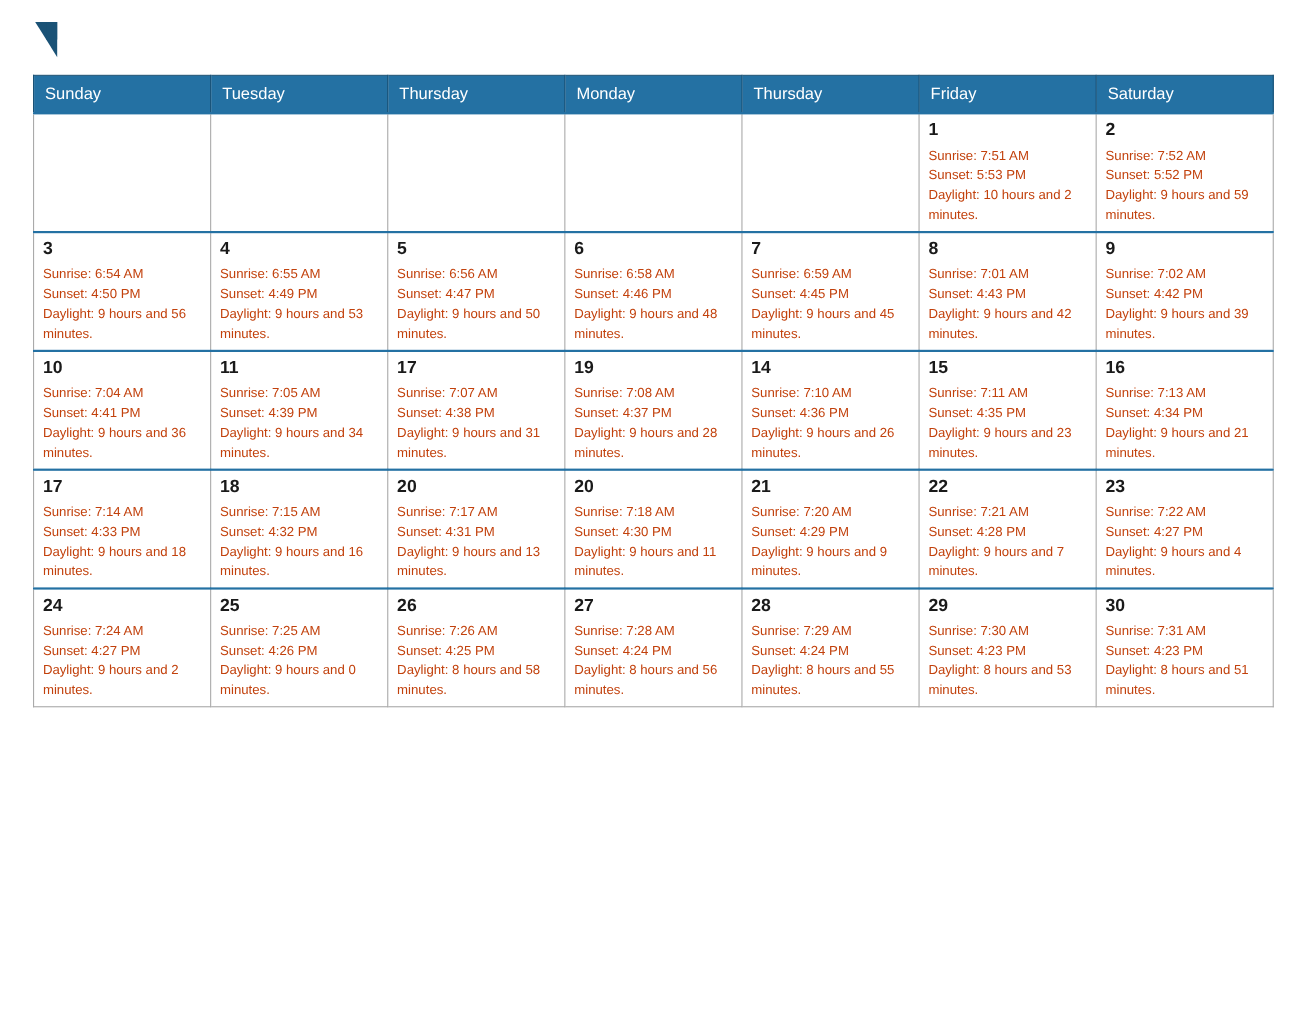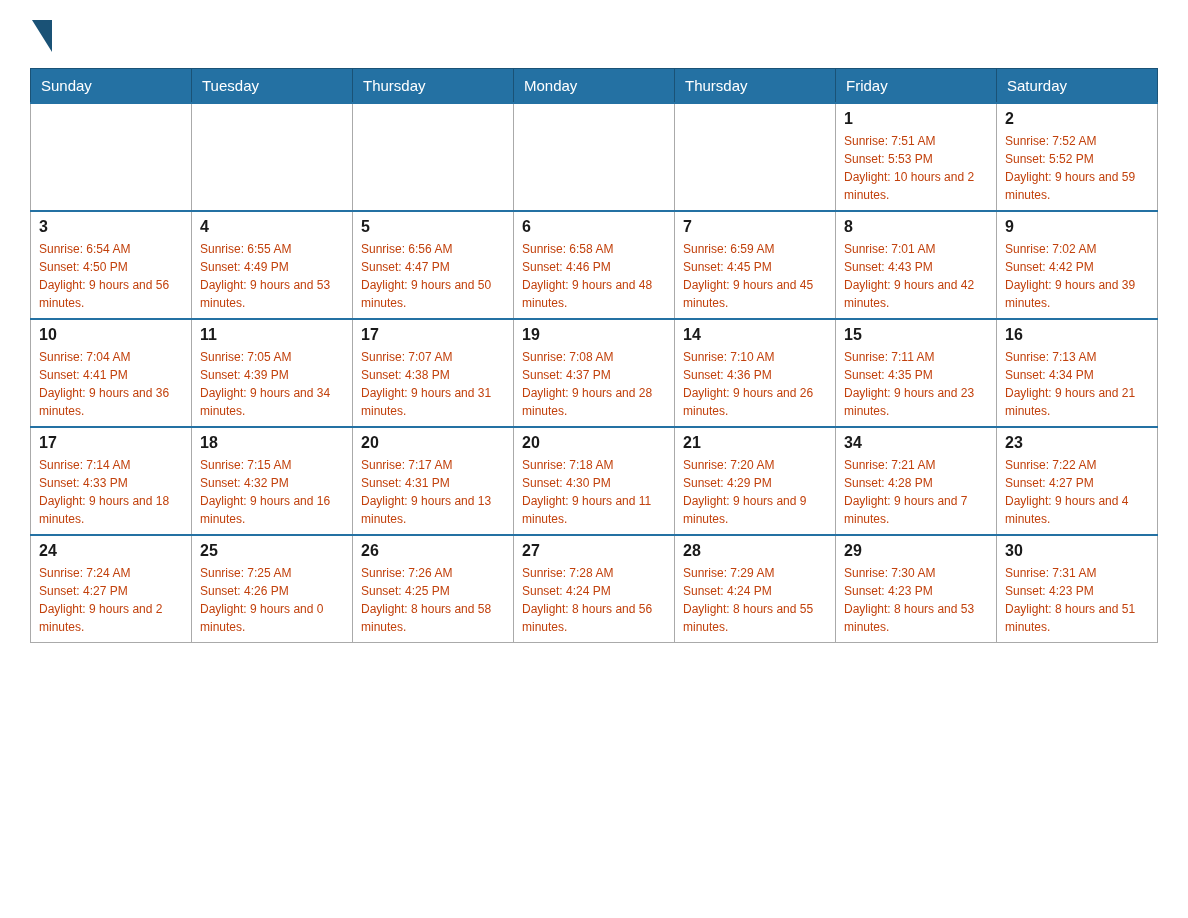--- a/index.html
+++ b/index.html
@@ -218,21 +218,21 @@
         </td>
         <td>
           <span class="day-number">20</span>
           <div class="day-info">Sunrise: 7:18 AM<br>Sunset: 4:30 PM<br>Daylight: 9 hours and 11 minutes.</div>
         </td>
         <td>
           <span class="day-number">21</span>
           <div class="day-info">Sunrise: 7:20 AM<br>Sunset: 4:29 PM<br>Daylight: 9 hours and 9 minutes.</div>
         </td>
         <td>
-          <span class="day-number">34</span>
+          <span class="day-number">22</span>
           <div class="day-info">Sunrise: 7:21 AM<br>Sunset: 4:28 PM<br>Daylight: 9 hours and 7 minutes.</div>
         </td>
         <td>
           <span class="day-number">23</span>
           <div class="day-info">Sunrise: 7:22 AM<br>Sunset: 4:27 PM<br>Daylight: 9 hours and 4 minutes.</div>
         </td>
       </tr>
       <tr>
         <td>
           <span class="day-number">24</span>

